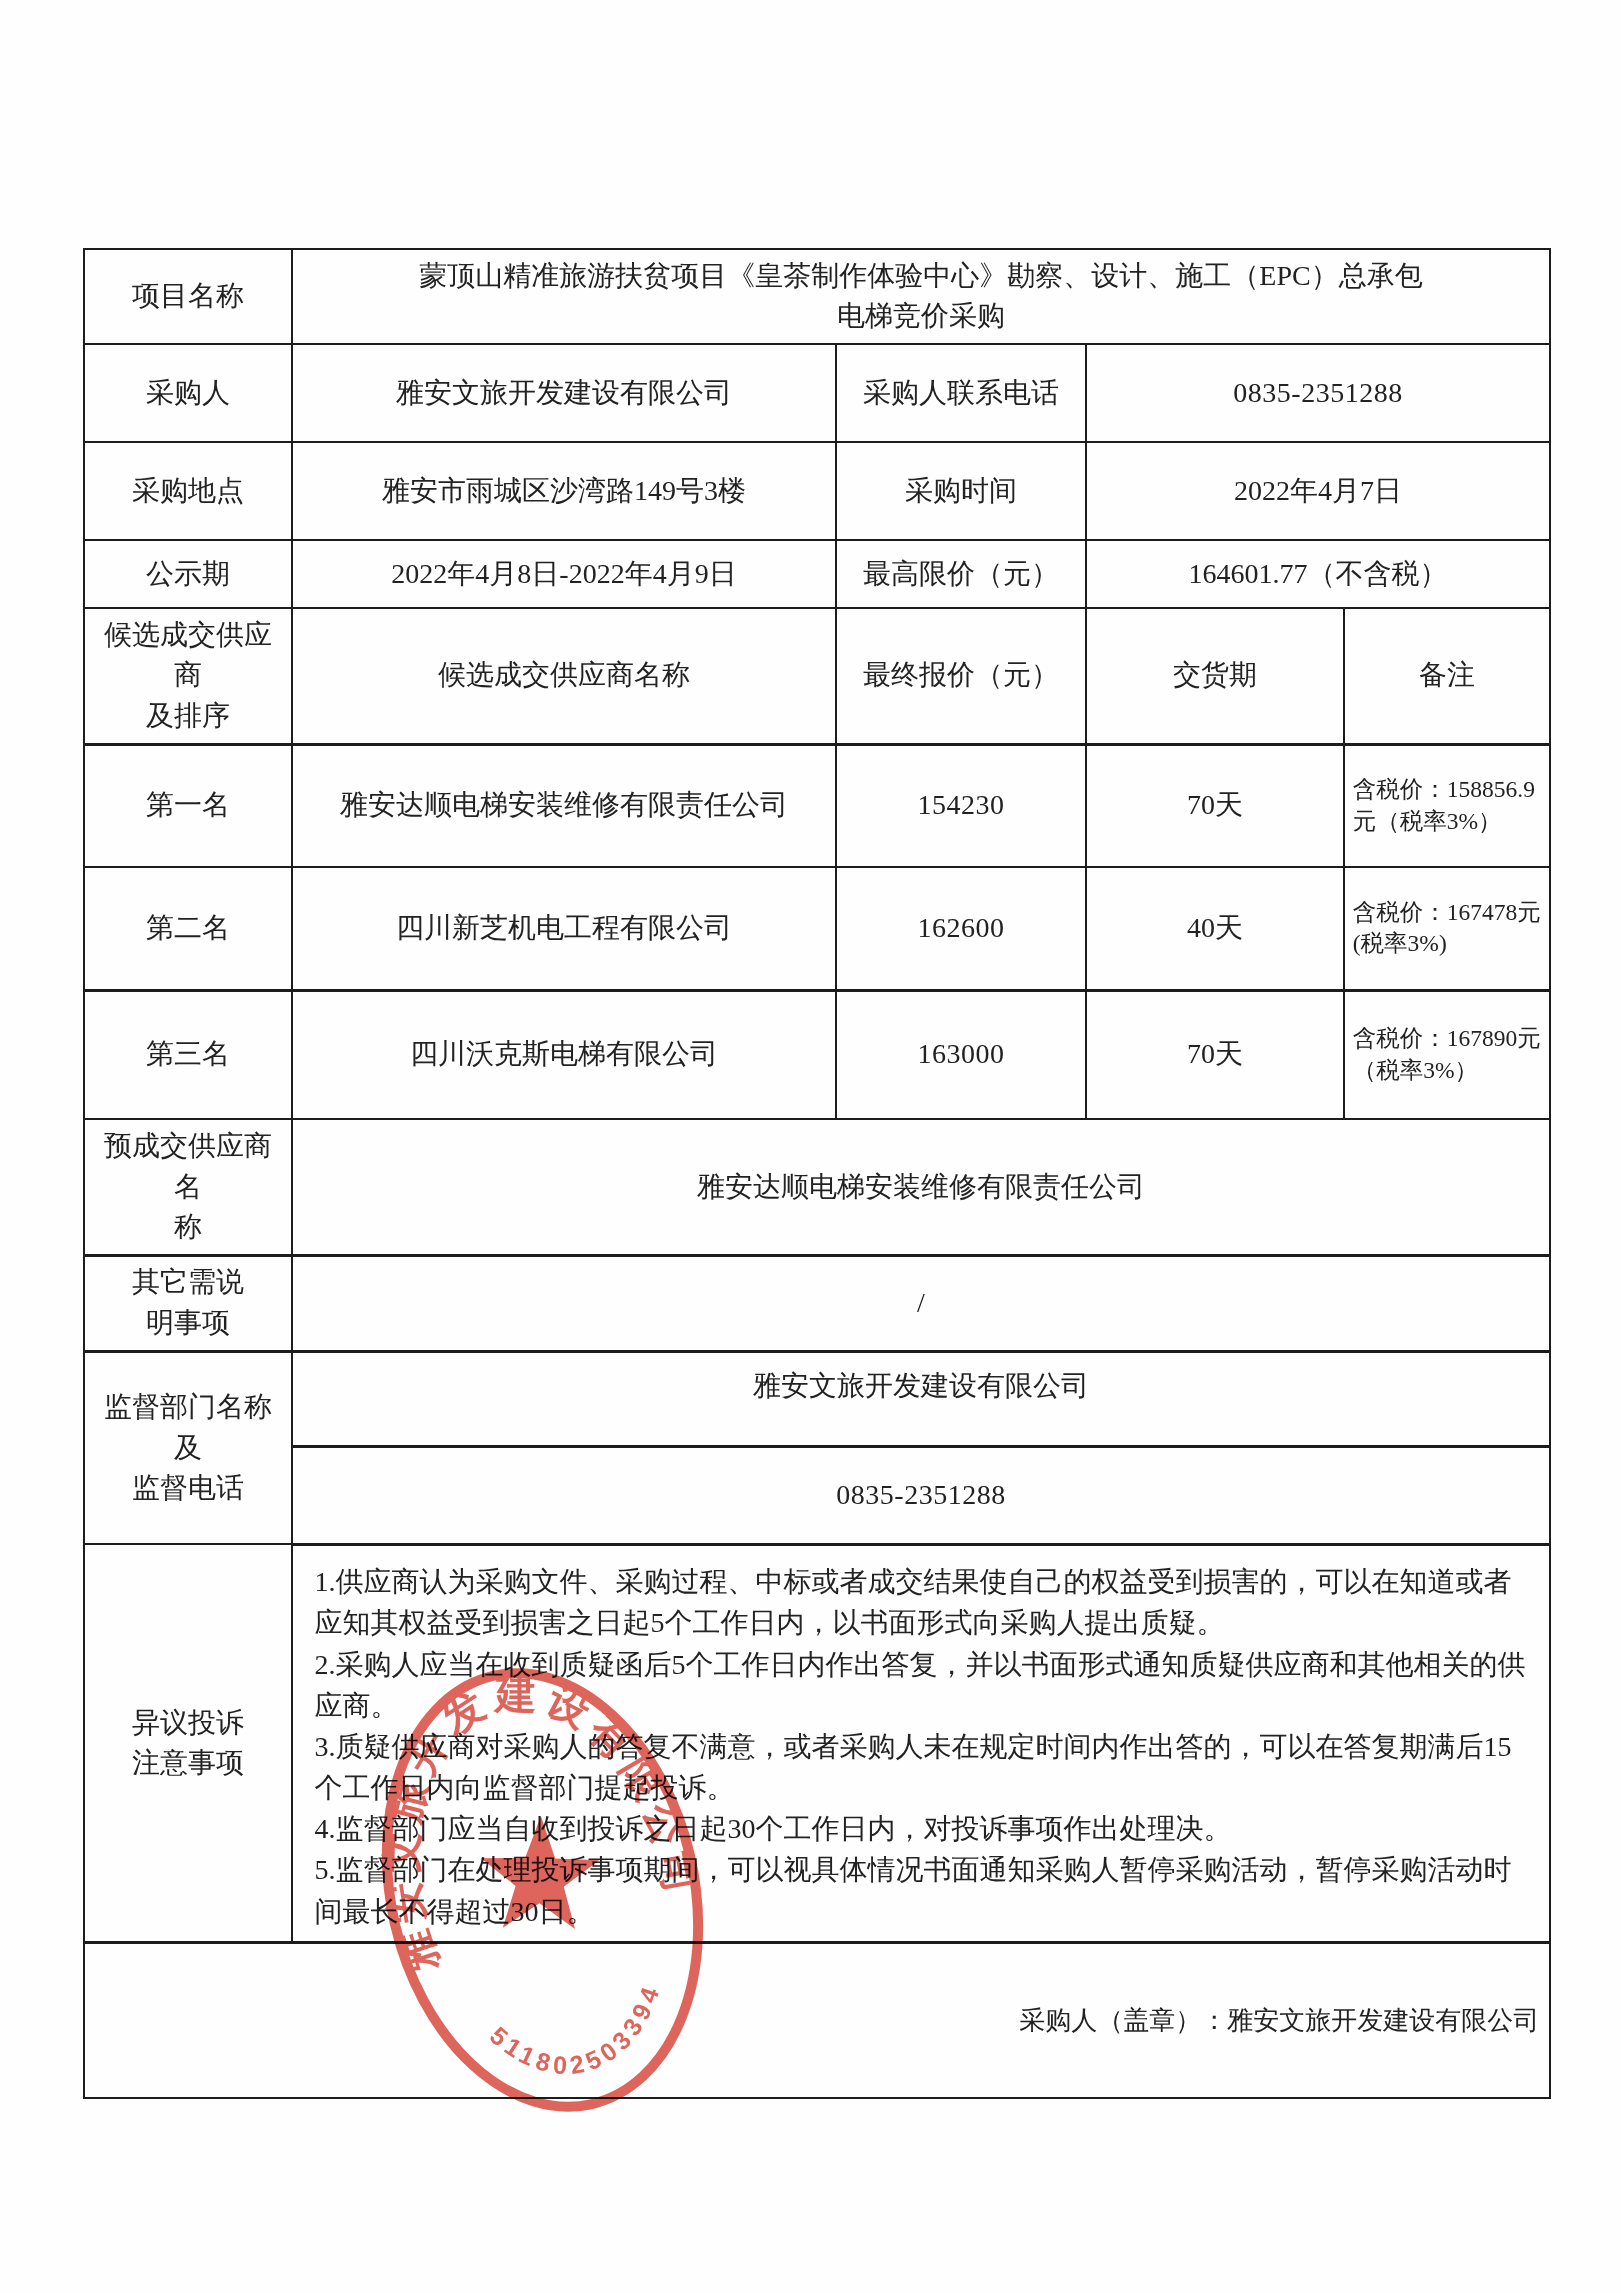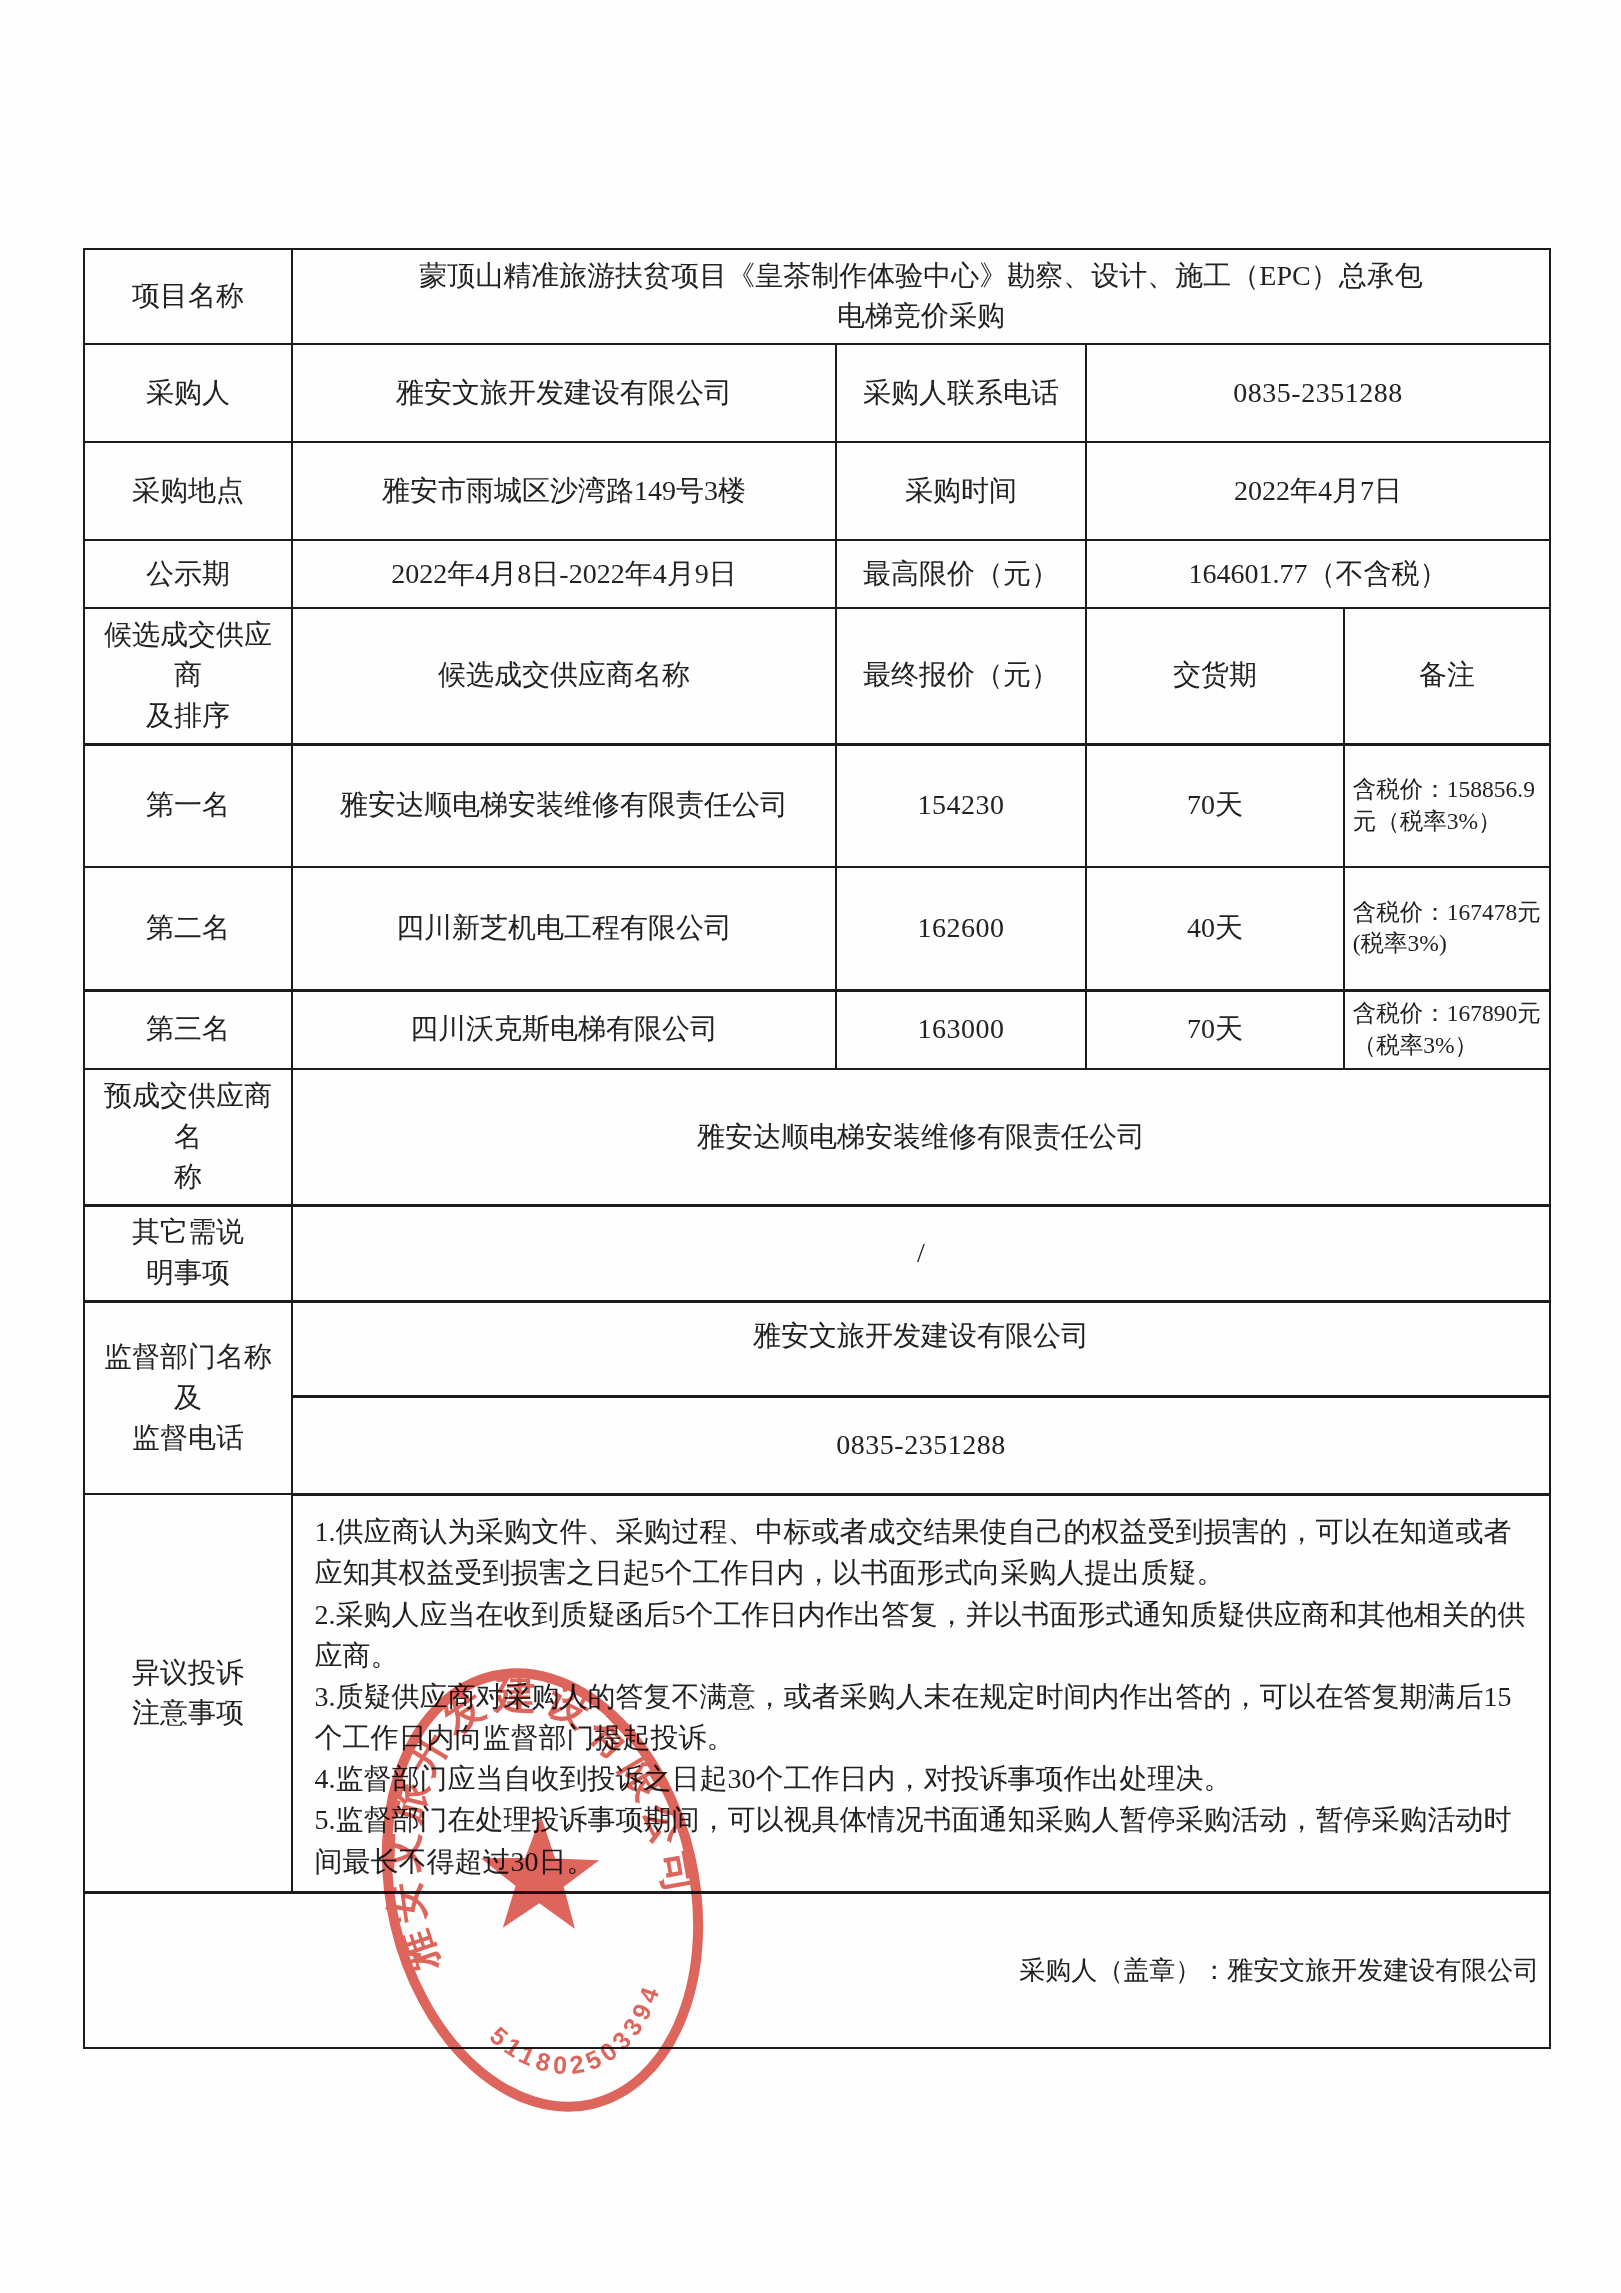--- a/index.html
+++ b/index.html
@@ -146,21 +146,21 @@
 
     <tr style="height:123px">
       <td class="thick-b">第二名</td>
       <td class="thick-b">四川新芝机电工程有限公司</td>
       <td class="num thick-b">162600</td>
       <td class="thick-b">40天</td>
       <td class="remark pre thick-b">含税价：167478元
 (税率3%)</td>
     </tr>
 
-    <tr style="height:79px">
+    <tr style="height:129px">
       <td>第三名</td>
       <td>四川沃克斯电梯有限公司</td>
       <td class="num">163000</td>
       <td>70天</td>
       <td class="remark pre">含税价：167890元
 （税率3%）</td>
     </tr>
 
     <tr style="height:84px">
       <td class="lbl pre thick-b">预成交供应商名

